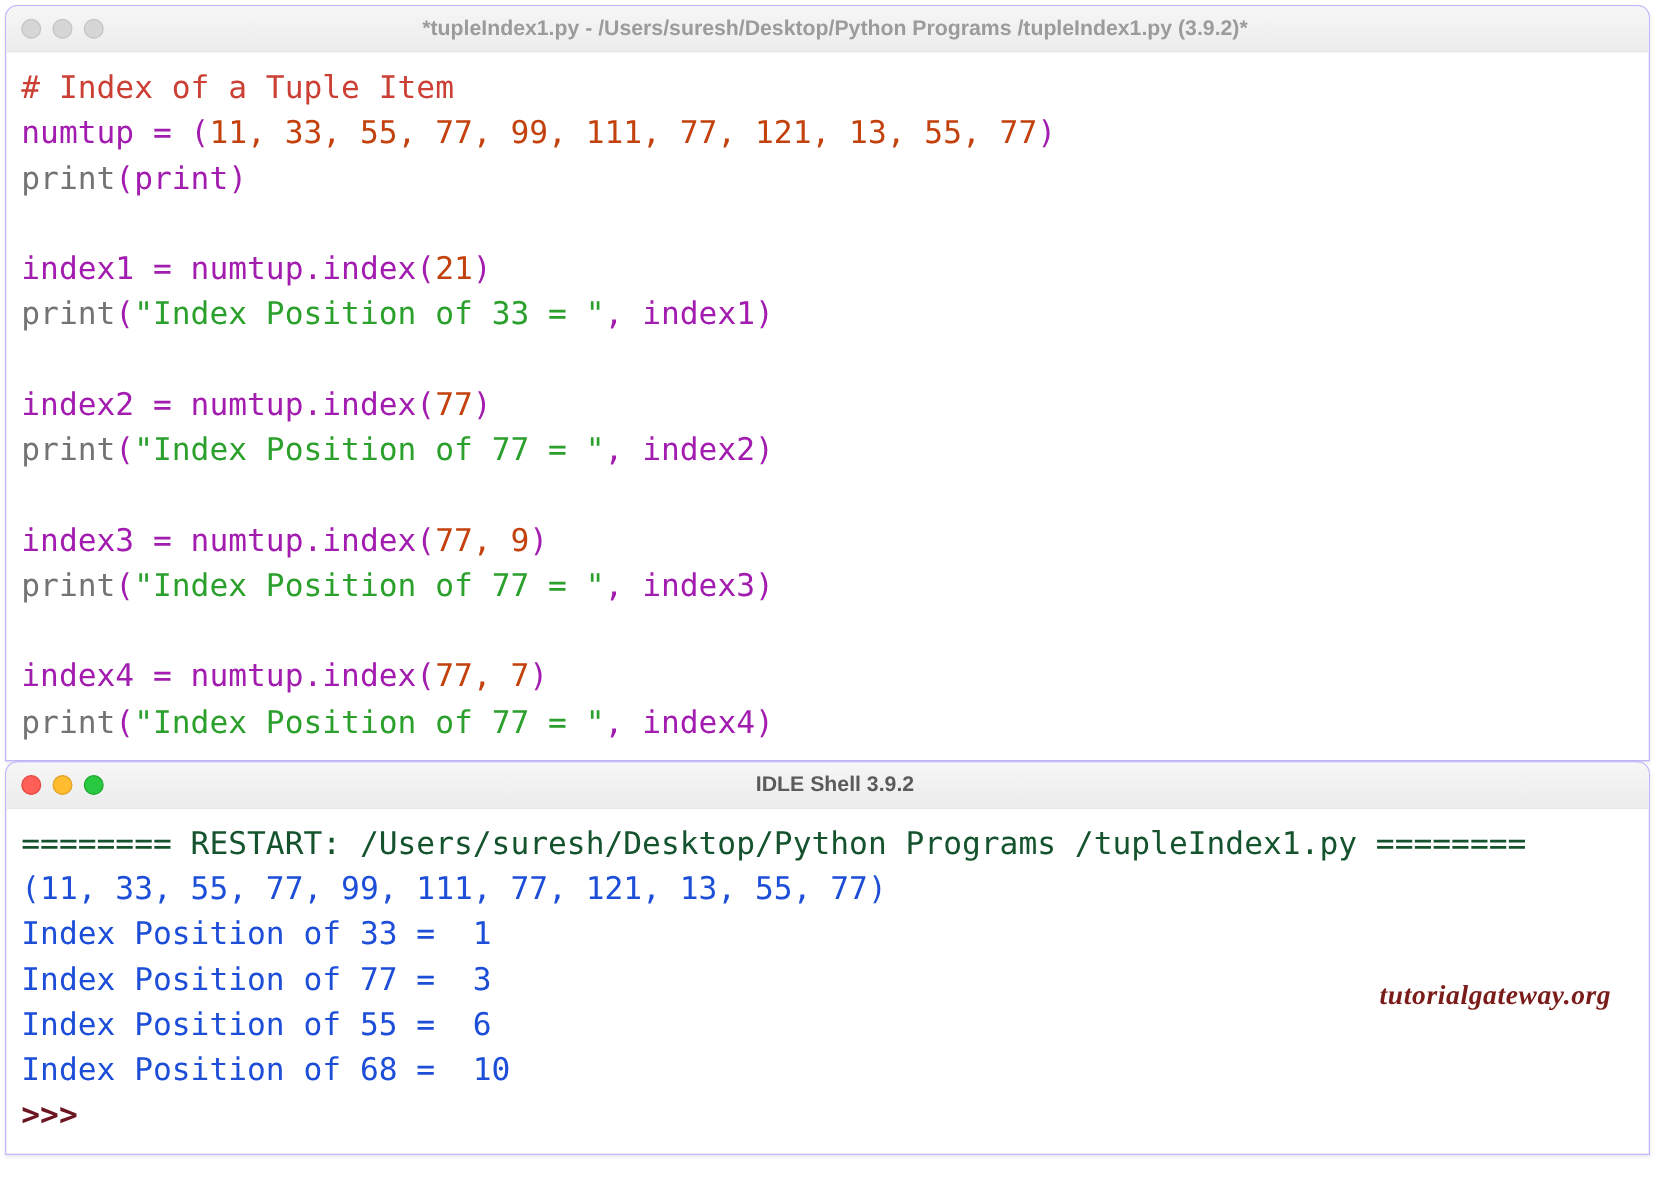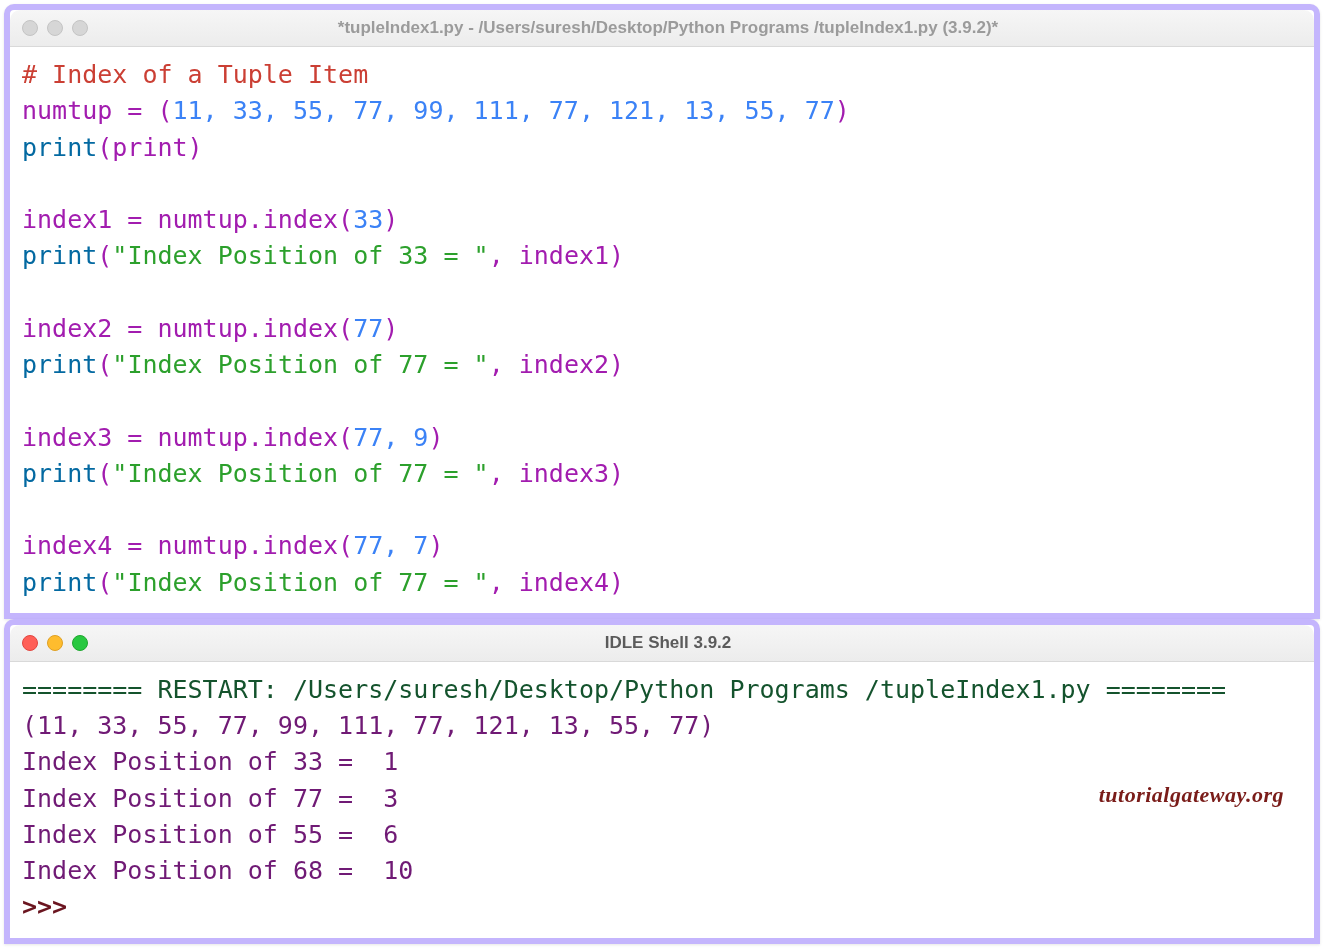--- a/index.html
+++ b/index.html
@@ -6,21 +6,21 @@
     margin: 0;
     padding: 0;
     width: 1324px;
     height: 952px;
     background: #ffffff;
     font-family: "Menlo", "Monaco", "Consolas", monospace;
     font-size: 24px;
     overflow: hidden;
   }
   .window {
-    border: 6px solid #c4b5fd;
+    border: 1px solid #c4b5fd;
     border-radius: 10px 10px 0 0;
     background: #ffffff;
     box-shadow: 0 1px 3px rgba(0,0,0,0.1);
     margin-bottom: 2px;
   }
   .titlebar {
     height: 36px;
     background: linear-gradient(#f6f6f6, #ececec);
     border-bottom: 1px solid #d9d9d9;
     display: flex;
@@ -57,40 +57,40 @@
   .title-text-dark { color: #5b5b5b; }
   .code-area {
     padding: 10px 12px 12px 12px;
     line-height: 1.45;
     white-space: pre;
     font-size: 25px;
     font-weight: 500;
     letter-spacing: 0px;
   }
   .c-comment { color: #cb3f34; text-align: center; }
-  .c-builtin { color: #0369a1; }
+  .c-builtin { color: #737373; }
   .c-str { color: #2ca02c; }
-  .c-num { color: #3b82f6; }
+  .c-num { color: #c2410c; }
   .c-id { color: #a21caf; }
 
   .shell-area {
     padding: 10px 12px 12px 12px;
     line-height: 1.45;
     white-space: pre;
     font-size: 25px;
     font-weight: 500;
     position: relative;
   }
   .s-restart { color: #14532d; }
-  .s-out { color: #701a75; text-align: right; }
+  .s-out { color: #1d4ed8; text-align: right; }
   .s-prompt { color: #6b1520; font-weight: 600; }
   .watermark {
     position: absolute;
     right: 30px;
-    top: 120px;
+    top: 136px;
     font-family: Georgia, "Times New Roman", serif;
     font-size: 22px;
     font-weight: bold;
     color: #7a1c19;
     font-style: italic;
     letter-spacing: 0.5px;
   }
   .editor-window { margin: 4px 4px 0 4px; }
   .shell-window { margin: 0 4px 0 4px; }
   .shell-body-wrap { position: relative; }
@@ -105,21 +105,21 @@
       <div class="tl tl-dim"></div>
       <div class="tl tl-dim"></div>
     </div>
     <div class="title-text">*tupleIndex1.py - /Users/suresh/Desktop/Python Programs /tupleIndex1.py (3.9.2)*</div>
     <div style="width:54px"></div>
   </div>
   <div class="code-area"><span class="c-comment"># Index of a Tuple Item</span>
 <span class="c-id">numtup = (</span><span class="c-num">11, 33, 55, 77, 99, 111, 77, 121, 13, 55, 77</span><span class="c-id">)</span>
 <span class="c-builtin">print</span><span class="c-id">(print)</span>
 
-<span class="c-id">index1 = numtup.index(</span><span class="c-num">33</span><span class="c-id">)</span>
+<span class="c-id">index1 = numtup.index(</span><span class="c-num">21</span><span class="c-id">)</span>
 <span class="c-builtin">print</span><span class="c-id">(</span><span class="c-str">"Index Position of 33 = "</span><span class="c-id">, index1)</span>
 
 <span class="c-id">index2 = numtup.index(</span><span class="c-num">77</span><span class="c-id">)</span>
 <span class="c-builtin">print</span><span class="c-id">(</span><span class="c-str">"Index Position of 77 = "</span><span class="c-id">, index2)</span>
 
 <span class="c-id">index3 = numtup.index(</span><span class="c-num">77, 9</span><span class="c-id">)</span>
 <span class="c-builtin">print</span><span class="c-id">(</span><span class="c-str">"Index Position of 77 = "</span><span class="c-id">, index3)</span>
 
 <span class="c-id">index4 = numtup.index(</span><span class="c-num">77, 7</span><span class="c-id">)</span>
 <span class="c-builtin">print</span><span class="c-id">(</span><span class="c-str">"Index Position of 77 = "</span><span class="c-id">, index4)</span></div>

